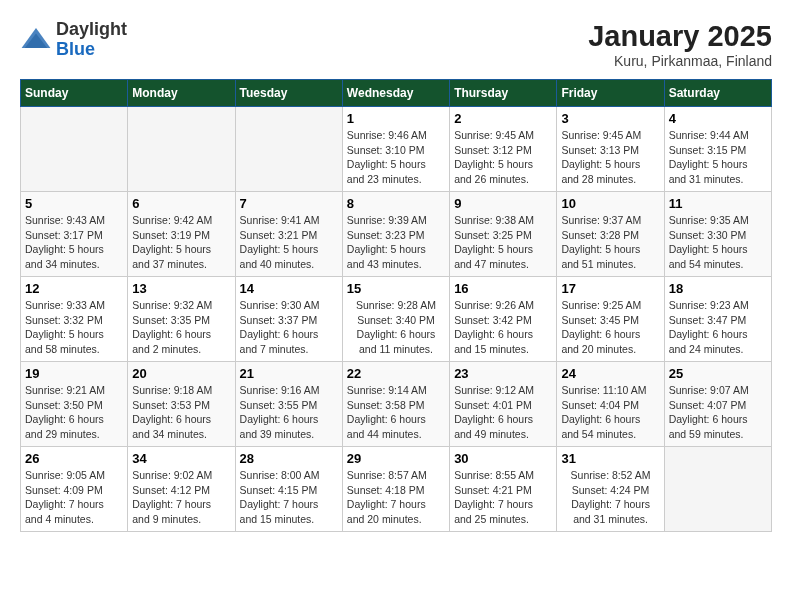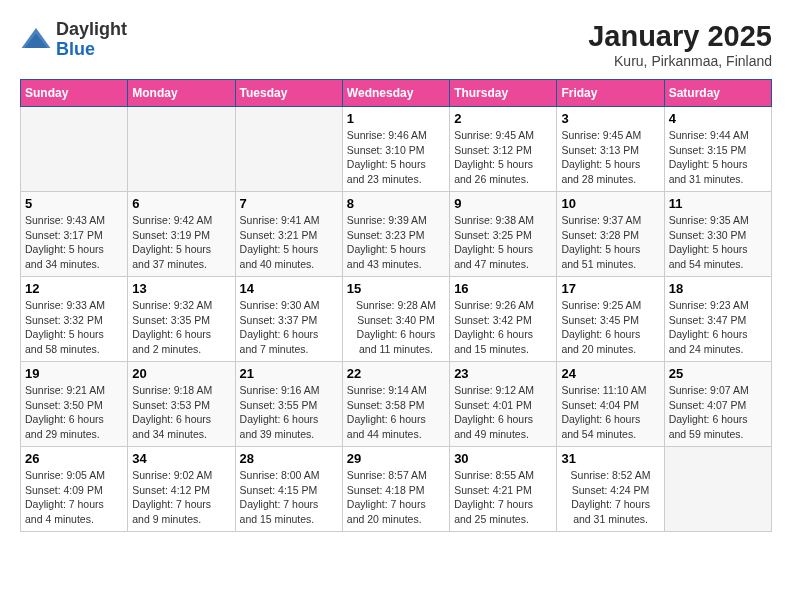--- a/index.html
+++ b/index.html
@@ -45,21 +45,21 @@
     .location {
       font-size: 14px;
       color: #444;
     }
     .calendar {
       width: 100%;
       border-collapse: collapse;
       font-size: 11px;
     }
     .calendar th {
-      background: #ec4899;
+      background: #14532d;
       color: #fff;
       padding: 6px 4px;
       text-align: left;
       font-size: 12px;
       border: 1px solid #1a5a9a;
     }
     .calendar td {
       border: 1px solid #ccc;
       vertical-align: top;
       padding: 4px;

